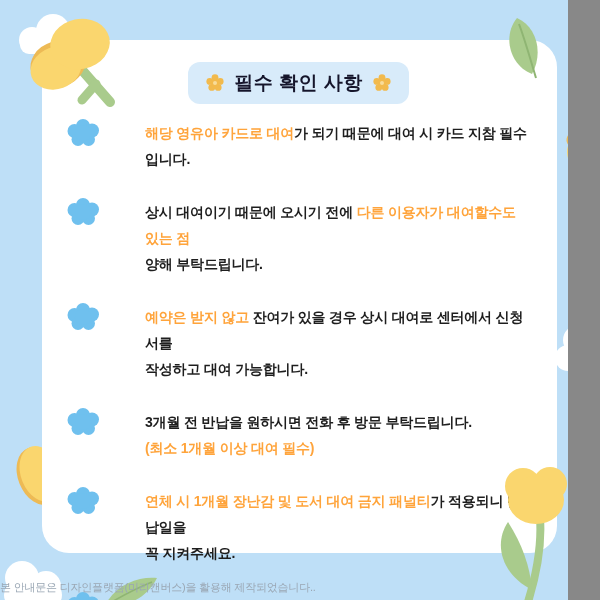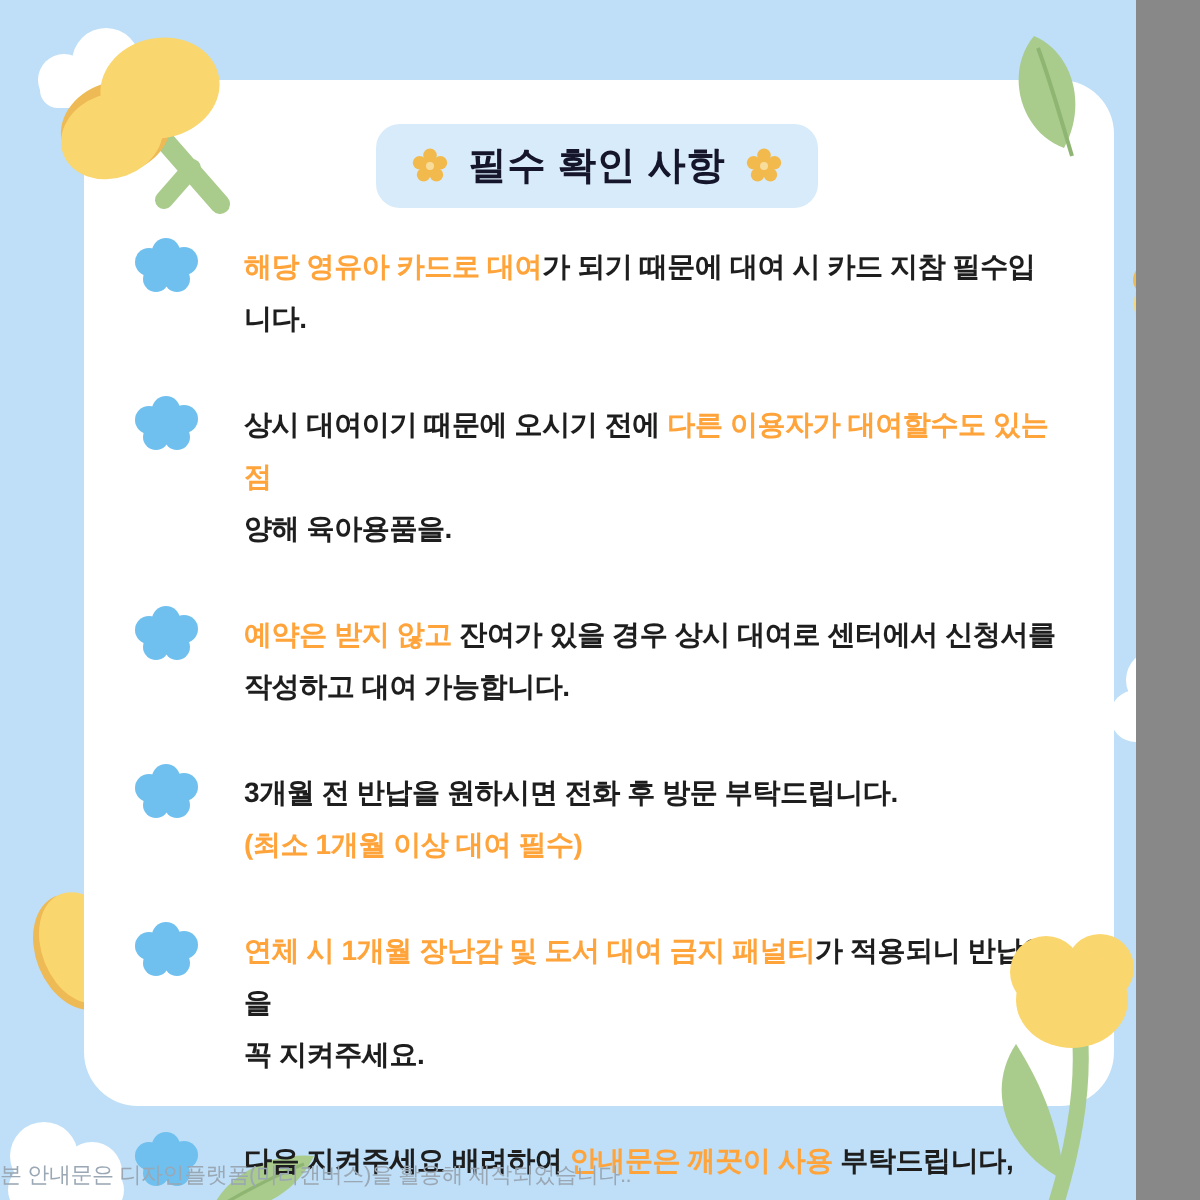--- a/index.html
+++ b/index.html
@@ -20,21 +20,21 @@
     display:inline-flex;align-items:center;gap:10px;
     background:var(--title-badge-bg,#D8EBFA);
     border-radius:12px;padding:8px 18px;
   }
   .title-badge .title-text{
     font-size:19px;font-weight:700;color:var(--title-text,#15152B);
     letter-spacing:0.5px;
   }
   
   .checklist{margin-top:16px;display:flex;flex-direction:column;gap:27px;}
-  .item{display:flex;align-items:flex-start;}
+  .item{display:flex;align-items:flex-start;gap:23px;}
   .item .bullet{flex:0 0 36px;margin-top:-2px;}
   .item-text{
     margin-left:20px;font-size:14px;font-weight:600;line-height:26px;
     color:var(--body-text,#1E1E1E);letter-spacing:-0.2px;max-width:430px;
   }
   .item-text .hl{color:var(--accent-orange,#FFA43B);}
   
   .footer{
     position:absolute;left:0;right:0;bottom:5px;z-index:2;
     font-size:11px;color:var(--footer-text,#9AA7B4);letter-spacing:-0.2px;
@@ -145,21 +145,21 @@
   <svg class="bullet" width="36" height="30" viewBox="0 0 36 30">
     <g fill="var(--bullet-flower-blue,#6FC0EE)">
       <circle cx="17" cy="8" r="7"></circle>
               <circle cx="8.5" cy="13" r="7"></circle>
               <circle cx="26" cy="12.5" r="7"></circle>
       <circle cx="12" cy="21.5" r="6.5"></circle>
               <circle cx="22.5" cy="21.5" r="6.5"></circle>
               <circle cx="17" cy="15" r="8"></circle>
     </g>
   </svg>
-<div class="item-text"><span>상시 대여이기 때문에 오시기 전에 </span><span class="hl">다른 이용자가 대여할수도 있는 점</span><br><span>양해 육아용품을.</span></div>
+<div class="item-text"><span>상시 대여이기 때문에 오시기 전에 </span><span class="hl">다른 이용자가 대여할수도 있는 점</span><br><span>양해 부탁드립니다.</span></div>
         </div>
         <div class="item">
   <svg class="bullet" width="36" height="30" viewBox="0 0 36 30">
     <g fill="var(--bullet-flower-blue,#6FC0EE)">
       <circle cx="17" cy="8" r="7"></circle>
               <circle cx="8.5" cy="13" r="7"></circle>
               <circle cx="26" cy="12.5" r="7"></circle>
       <circle cx="12" cy="21.5" r="6.5"></circle>
               <circle cx="22.5" cy="21.5" r="6.5"></circle>
               <circle cx="17" cy="15" r="8"></circle>

